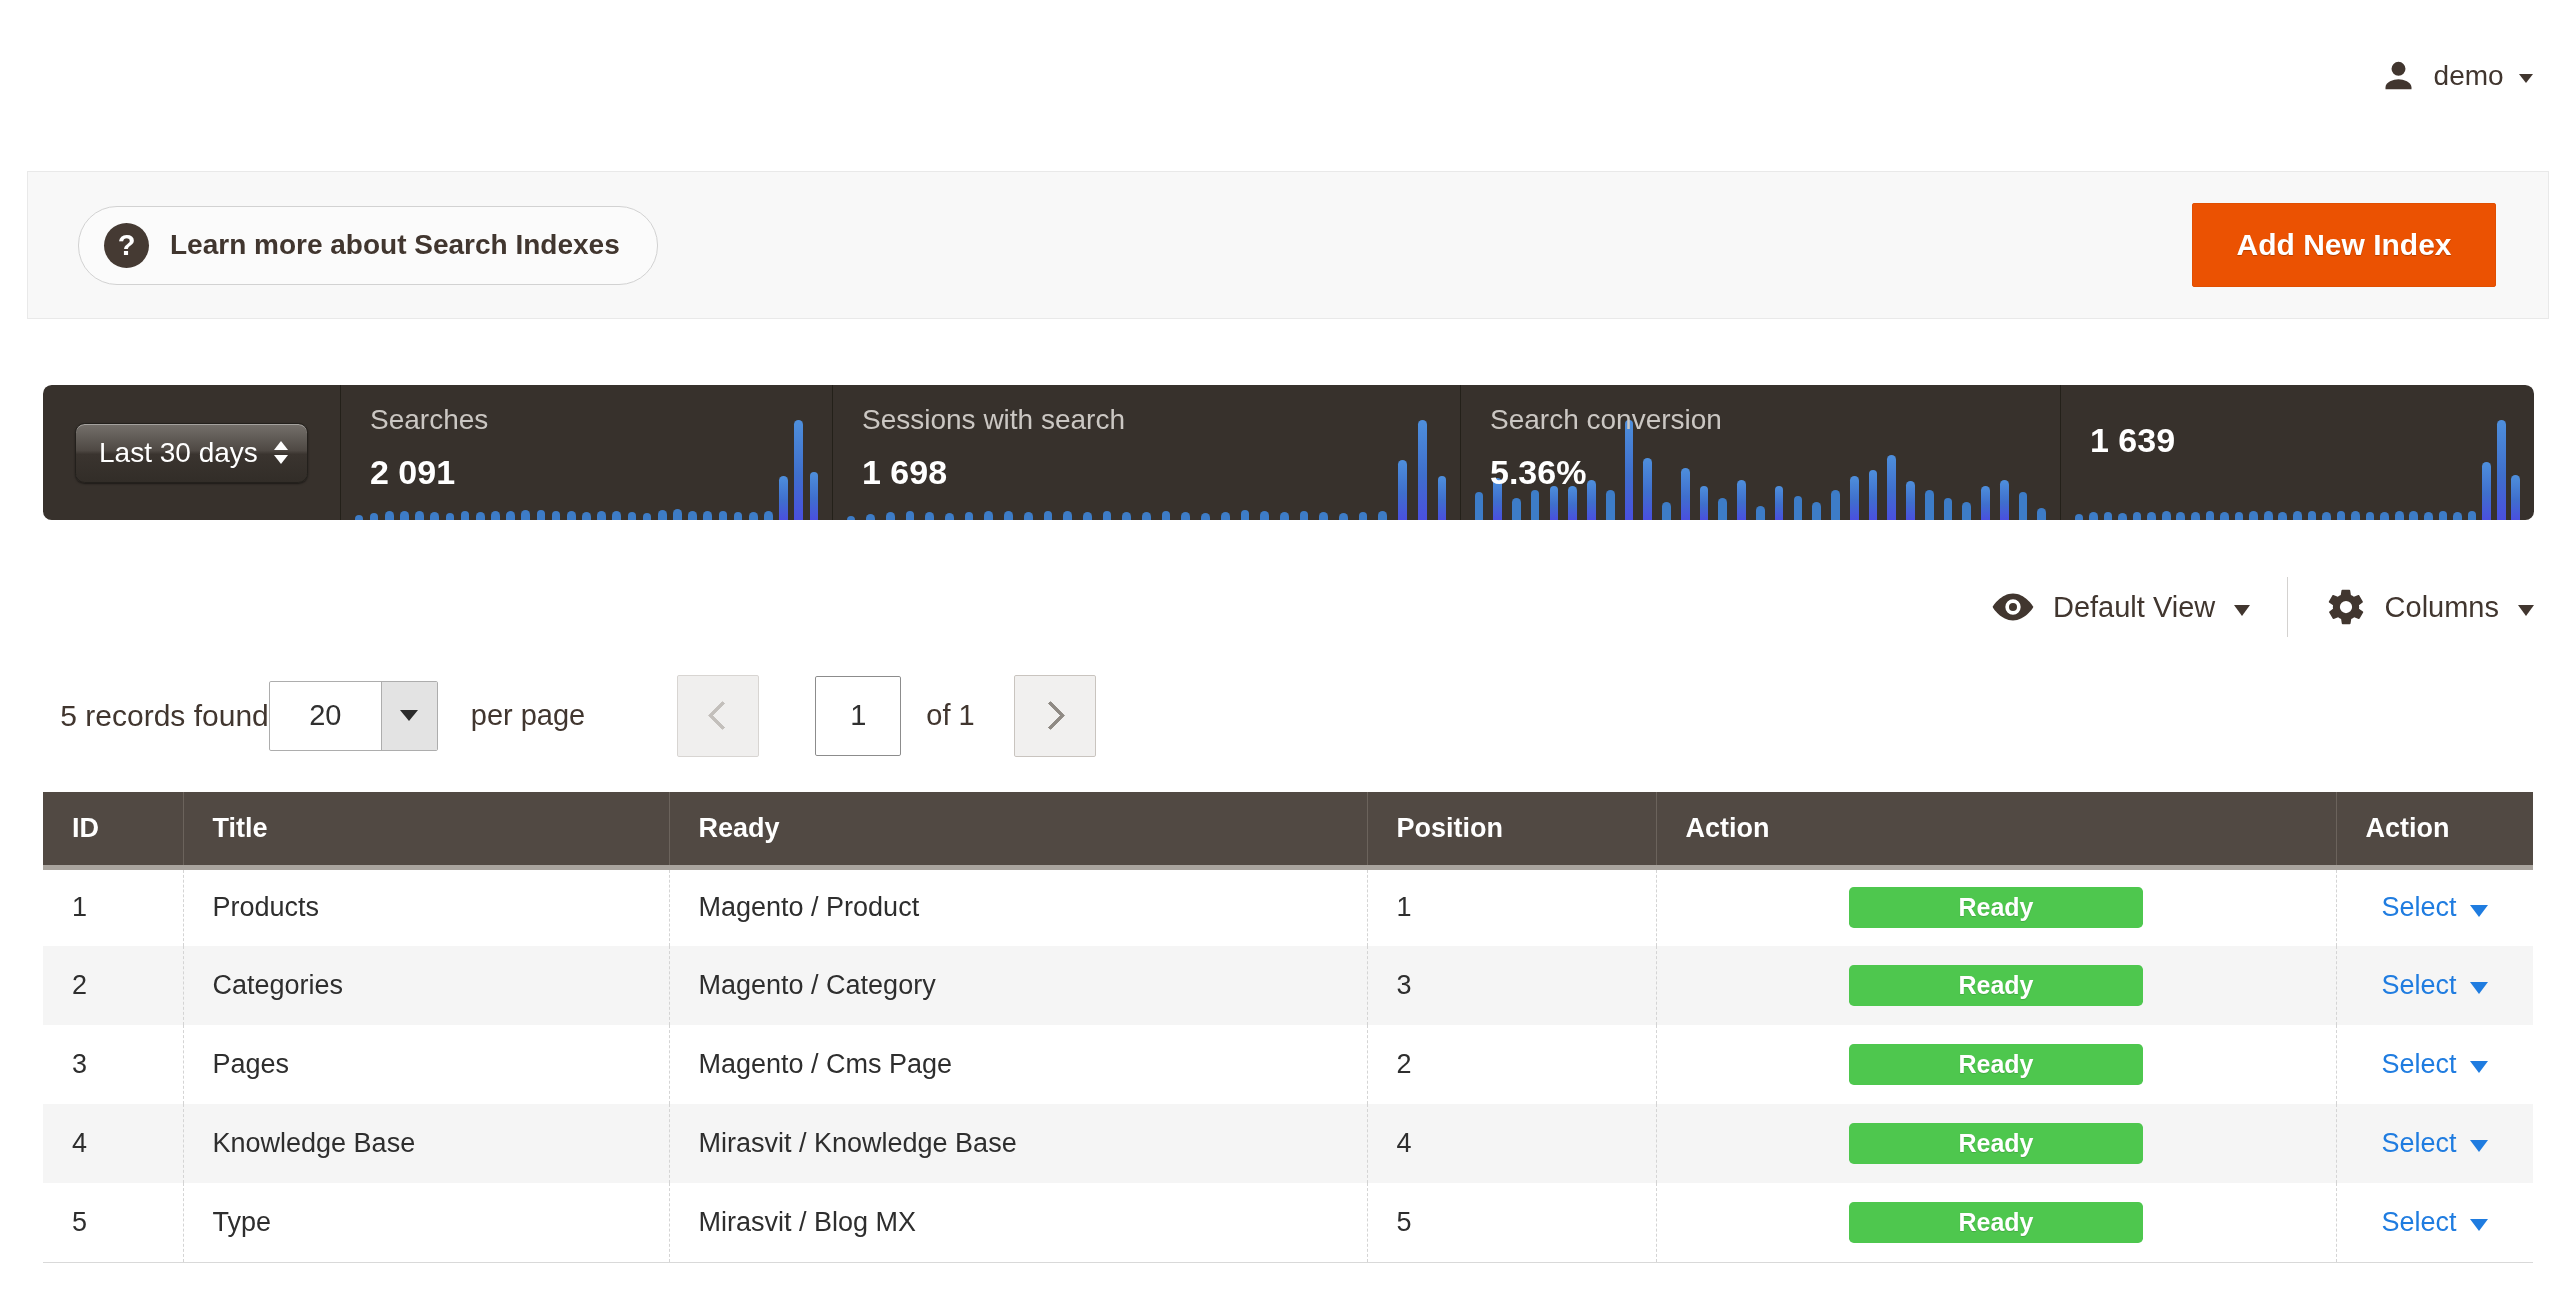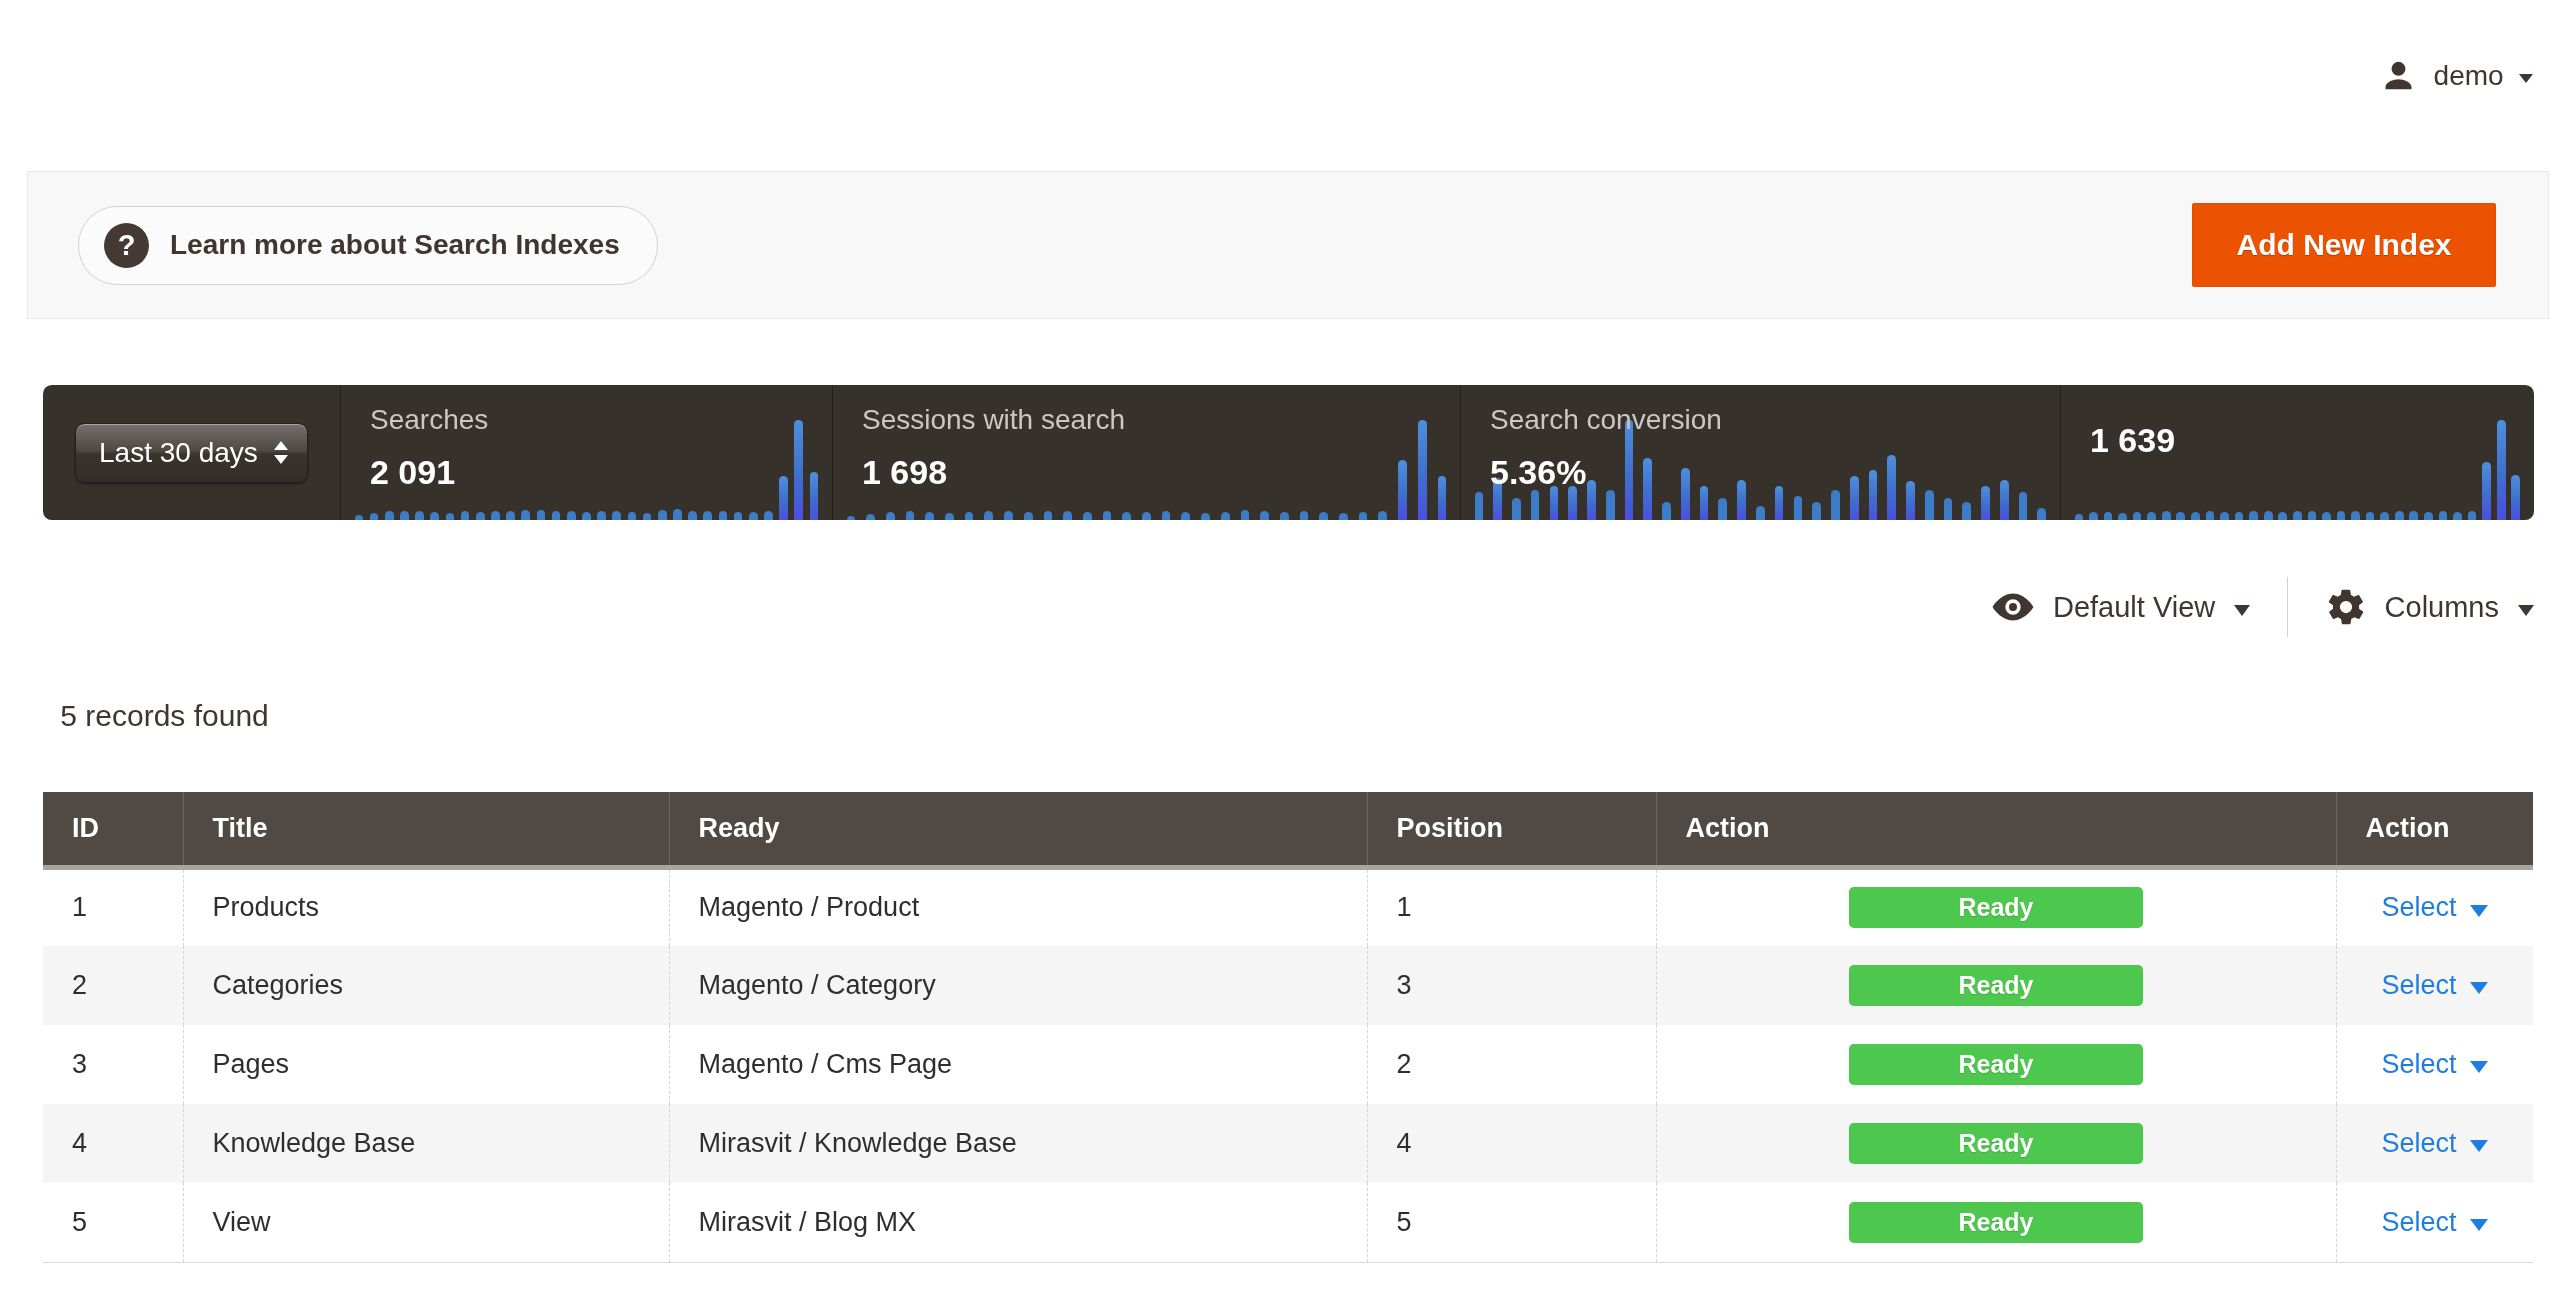--- a/index.html
+++ b/index.html
@@ -384,20 +384,37 @@
     <svg class="gear-svg" viewBox="0 0 24 24">
       <path d="M19.4 13c.1-.3.1-.6.1-1s0-.7-.1-1l2.1-1.6c.2-.2.2-.4.1-.6l-2-3.4c-.1-.2-.4-.3-.6-.2l-2.5 1c-.5-.4-1.1-.7-1.7-1L14.4 2.6c0-.2-.2-.4-.5-.4h-4c-.2 0-.4.2-.5.4L9 5.2c-.6.2-1.2.6-1.7 1l-2.5-1c-.2-.1-.5 0-.6.2l-2 3.4c-.1.2-.1.5.1.6L4.6 11c0 .3-.1.6-.1 1s0 .7.1 1l-2.1 1.6c-.2.2-.2.4-.1.6l2 3.4c.1.2.4.3.6.2l2.5-1c.5.4 1.1.7 1.7 1l.4 2.6c0 .2.2.4.5.4h4c.2 0 .4-.2.5-.4l.4-2.6c.6-.2 1.2-.6 1.7-1l2.5 1c.2.1.5 0 .6-.2l2-3.4c.1-.2.1-.5-.1-.6L19.4 13zM12 15.5a3.5 3.5 0 1 1 0-7 3.5 3.5 0 0 1 0 7z"></path>
     </svg>
     <span class="gc-label">Columns</span>
     <span class="caret caret-down-dark"></span>
   </div>
 </div>
 
 <div class="records-row">
   <span class="records-summary">5 records found</span>
+  <div class="pagination">
+    <div class="per-page-select">
+      <span class="pps-value">20</span>
+      <span class="pps-arrow">
+          <span class="caret caret-down-dark"></span>
+        </span>
+    </div>
+    <span class="per-page-label">per page</span>
+    <div class="page-btn prev">
+        <span class="chev left"></span>
+      </div>
+    <input class="page-input" value="1" style="">
+    <span class="of-total">of 1</span>
+    <div class="page-btn next">
+        <span class="chev right"></span>
+      </div>
+  </div>
 </div>
 
 <table class="grid-table">
   <colgroup>
     <col style="width:140px">
       <col style="width:486px">
       <col style="width:698px">
     <col style="width:289px">
       <col style="width:680px">
       <col style="width:197px">
@@ -452,21 +469,21 @@
       <td>Mirasvit / Knowledge Base</td>
       <td>4</td>
       <td class="status-cell"><span class="status-badge">Ready</span></td>
       <td class="action-cell"><a class="select-link">
             <span>Select</span>
             <span class="caret-down-blue"></span>
           </a></td>
     </tr>
     <tr>
       <td>5</td>
-      <td>View</td>
+      <td>Type</td>
       <td>Mirasvit / Blog MX</td>
       <td>5</td>
       <td class="status-cell"><span class="status-badge">Ready</span></td>
       <td class="action-cell"><a class="select-link">
             <span>Select</span>
             <span class="caret-down-blue"></span>
           </a></td>
     </tr>
   </tbody>
 </table>

